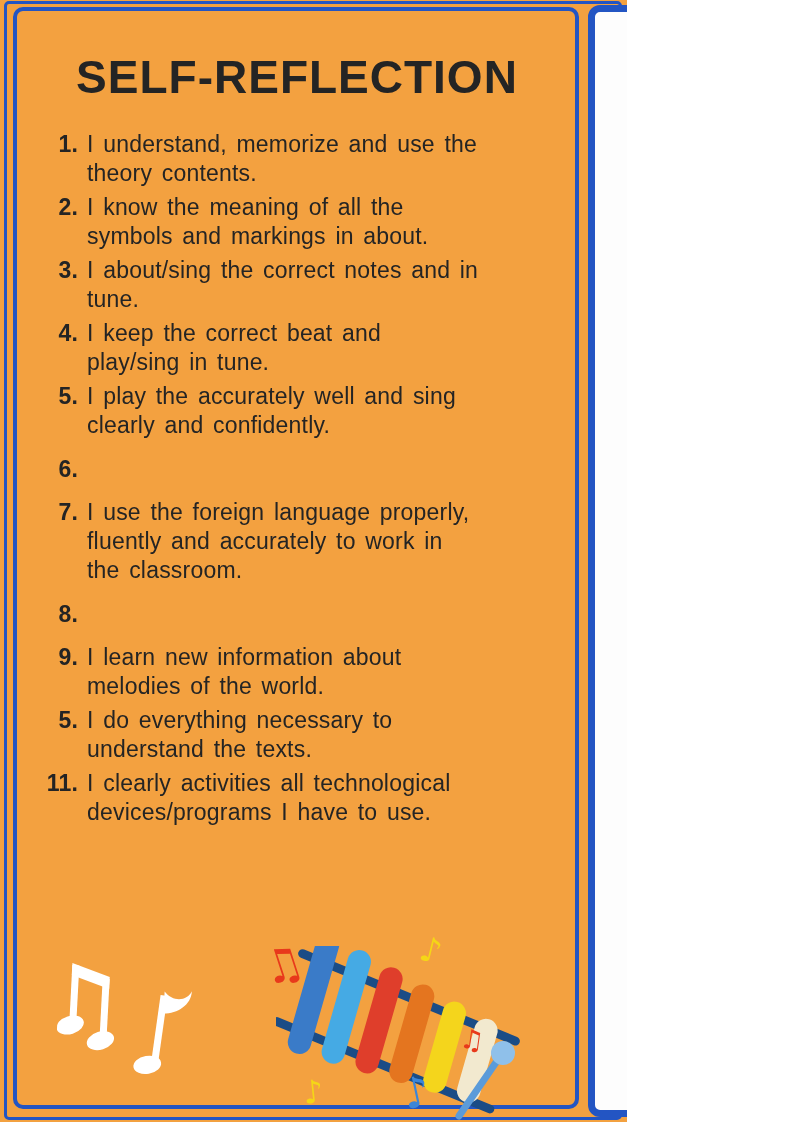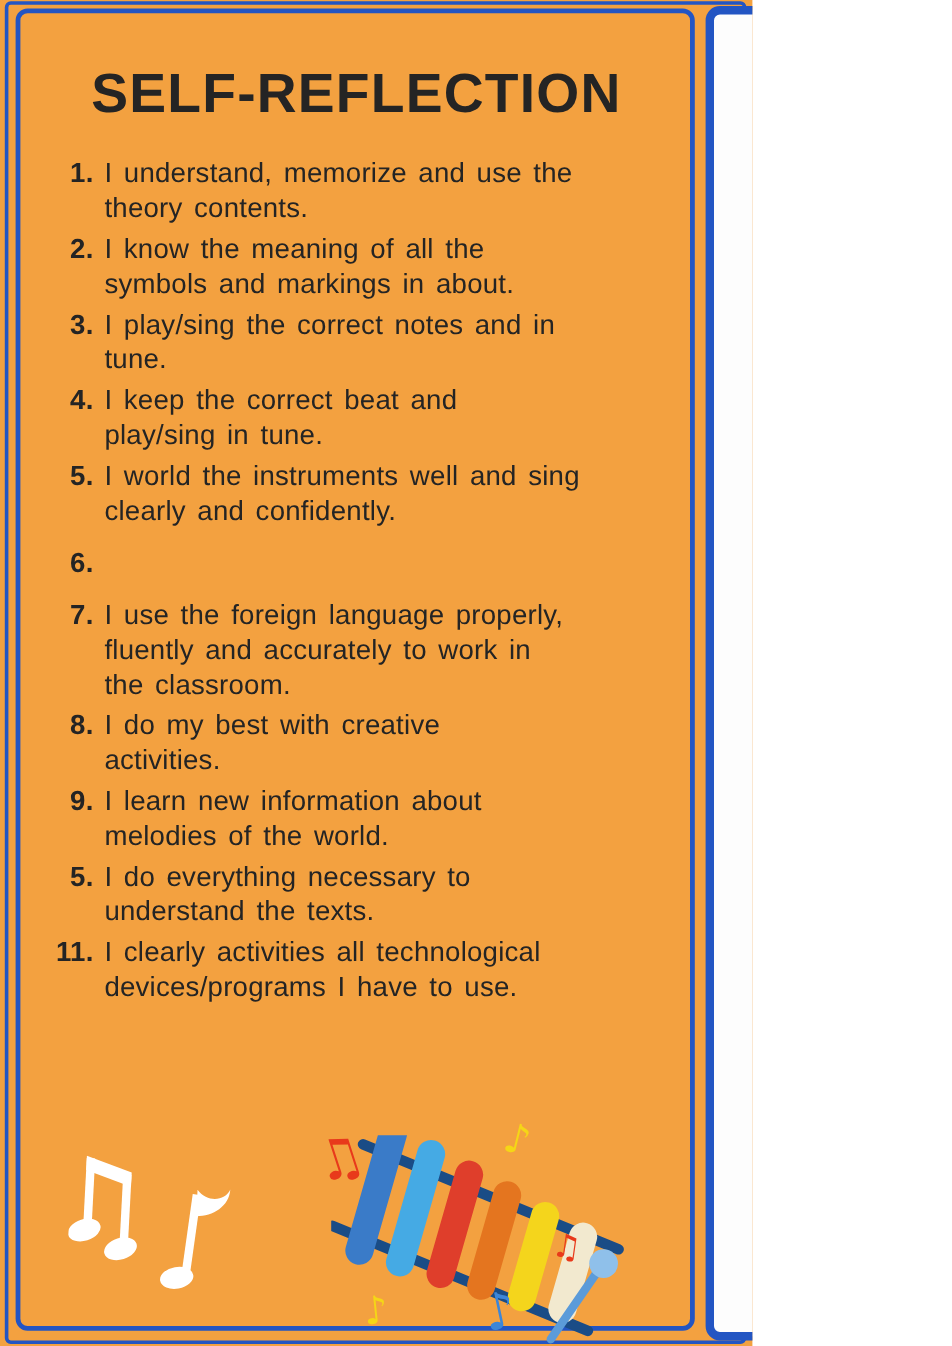--- a/index.html
+++ b/index.html
@@ -137,21 +137,21 @@
               <ellipse cx="30.5" cy="18.5" rx="2.6" ry="4.1" fill="currentColor"></ellipse>
               <path d="M13 33.5 Q24 24 35 33.5" fill="none" stroke="currentColor" stroke-width="2.4" stroke-linecap="round"></path>
             </svg>
           </span>
         </div>
       </div>
 
       <div class="row">
         <div class="text-wrap">
           <span class="num">3.</span>
-          <span class="itext">I play/sing the correct notes and in
+          <span class="itext">I about/sing the correct notes and in
 tune.</span>
         </div>
         <div class="faces">
           <span class="face happy">
             <svg viewBox="0 0 48 48" width="48" height="48">
               <circle cx="24" cy="24" r="22" fill="none" stroke="currentColor" stroke-width="2"></circle>
               <circle cx="24" cy="24" r="19" fill="none" stroke="currentColor" stroke-width="1.6"></circle>
               <ellipse cx="17" cy="18" rx="2.4" ry="4.3" fill="currentColor"></ellipse>
               <ellipse cx="31" cy="18" rx="2.4" ry="4.3" fill="currentColor"></ellipse>
               <path d="M12 26 Q24 38 36 26" fill="none" stroke="currentColor" stroke-width="2.4" stroke-linecap="round"></path>
@@ -193,21 +193,21 @@
               <ellipse cx="30.5" cy="18.5" rx="2.6" ry="4.1" fill="currentColor"></ellipse>
               <path d="M13 33.5 Q24 24 35 33.5" fill="none" stroke="currentColor" stroke-width="2.4" stroke-linecap="round"></path>
             </svg>
           </span>
         </div>
       </div>
 
       <div class="row">
         <div class="text-wrap">
           <span class="num">5.</span>
-          <span class="itext">I world the instruments well and sing
+          <span class="itext">I play the accurately well and sing
 clearly and confidently.</span>
         </div>
         <div class="faces">
           <span class="face happy">
             <svg viewBox="0 0 48 48" width="48" height="48">
               <circle cx="24" cy="24" r="22" fill="none" stroke="currentColor" stroke-width="2"></circle>
               <circle cx="24" cy="24" r="19" fill="none" stroke="currentColor" stroke-width="1.6"></circle>
               <ellipse cx="17" cy="18" rx="2.4" ry="4.3" fill="currentColor"></ellipse>
               <ellipse cx="31" cy="18" rx="2.4" ry="4.3" fill="currentColor"></ellipse>
               <path d="M12 26 Q24 38 36 26" fill="none" stroke="currentColor" stroke-width="2.4" stroke-linecap="round"></path>
@@ -276,22 +276,20 @@
               <ellipse cx="30.5" cy="18.5" rx="2.6" ry="4.1" fill="currentColor"></ellipse>
               <path d="M13 33.5 Q24 24 35 33.5" fill="none" stroke="currentColor" stroke-width="2.4" stroke-linecap="round"></path>
             </svg>
           </span>
         </div>
       </div>
 
       <div class="row">
         <div class="text-wrap">
           <span class="num">8.</span>
-          <span class="itext">I do my best with creative
-activities.</span>
         </div>
         <div class="faces">
           <span class="face happy">
             <svg viewBox="0 0 48 48" width="48" height="48">
               <circle cx="24" cy="24" r="22" fill="none" stroke="currentColor" stroke-width="2"></circle>
               <circle cx="24" cy="24" r="19" fill="none" stroke="currentColor" stroke-width="1.6"></circle>
               <ellipse cx="17" cy="18" rx="2.4" ry="4.3" fill="currentColor"></ellipse>
               <ellipse cx="31" cy="18" rx="2.4" ry="4.3" fill="currentColor"></ellipse>
               <path d="M12 26 Q24 38 36 26" fill="none" stroke="currentColor" stroke-width="2.4" stroke-linecap="round"></path>
             </svg>

